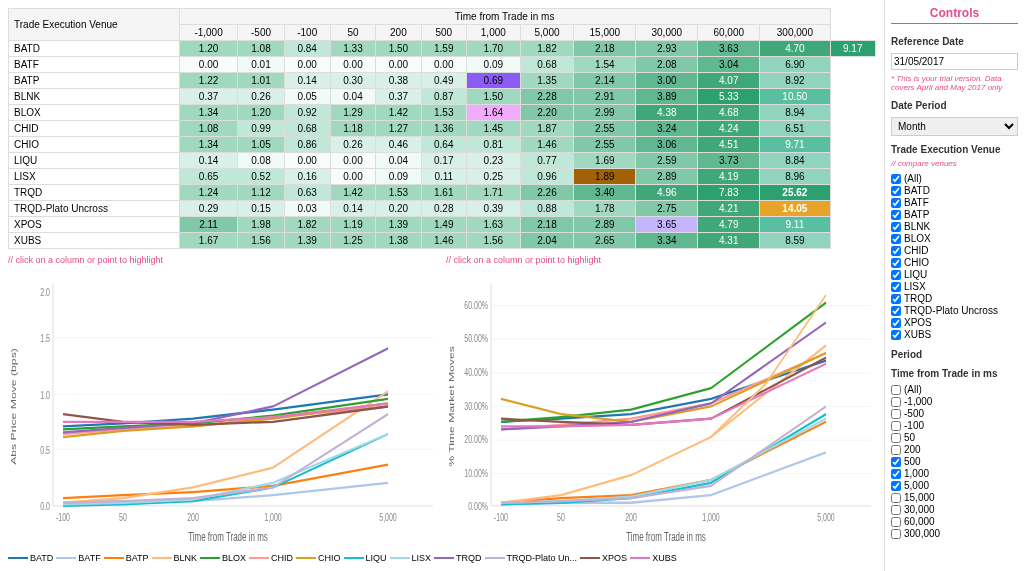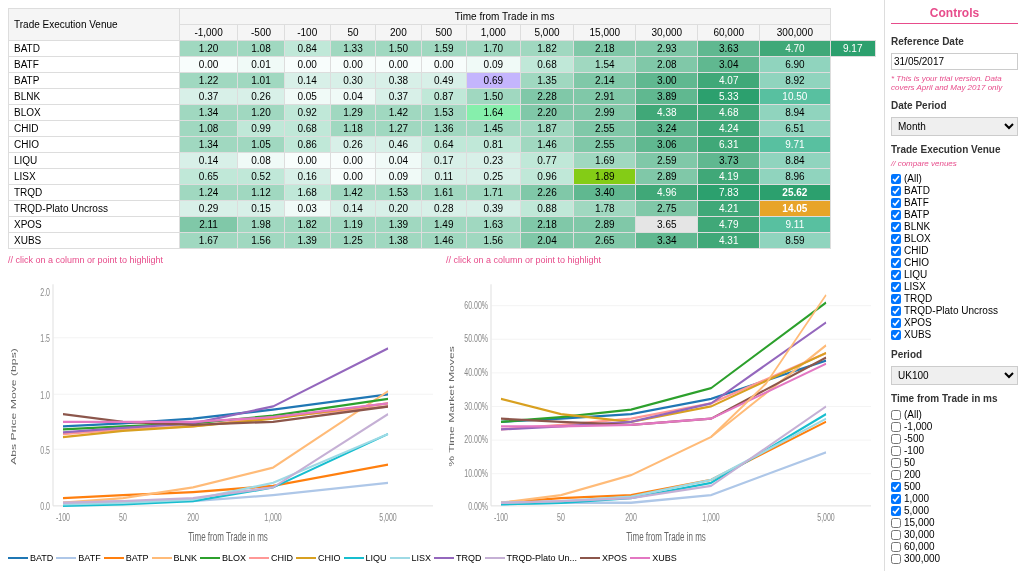--- a/index.html
+++ b/index.html
@@ -102,21 +102,21 @@
             <td style="background:#90d4be">6.90</td>
           </tr>
           <tr>
             <td class="venue-name" style="padding:2px 5px;border:1px solid #ddd;white-space:nowrap">BATP</td>
             <td style="background:#a0d8c0">1.22</td>
             <td style="background:#a0d8c0">1.01</td>
             <td style="background:#d8f0e8">0.14</td>
             <td style="background:#d8f0e8">0.30</td>
             <td style="background:#d8f0e8">0.38</td>
             <td style="background:#d8f0e8">0.49</td>
-            <td style="background:#c4b5fd">0.69</td>
+            <td style="background:#8b5cf6">0.69</td>
             <td style="background:#a0d8c0">1.35</td>
             <td style="background:#80c8a8">2.14</td>
             <td style="background:#60b890">3.00</td>
             <td style="background:#40a878;color:#fff">4.07</td>
             <td style="background:#90d4be">8.92</td>
           </tr>
           <tr>
             <td class="venue-name" style="padding:2px 5px;border:1px solid #ddd;white-space:nowrap">BLNK</td>
             <td style="background:#d8f0e8">0.37</td>
             <td style="background:#d8f0e8">0.26</td>
@@ -132,21 +132,21 @@
             <td style="background:#58c0a0;color:#fff">10.50</td>
           </tr>
           <tr>
             <td class="venue-name" style="padding:2px 5px;border:1px solid #ddd;white-space:nowrap">BLOX</td>
             <td style="background:#a0d8c0">1.34</td>
             <td style="background:#a0d8c0">1.20</td>
             <td style="background:#c0e8d8">0.92</td>
             <td style="background:#a0d8c0">1.29</td>
             <td style="background:#a0d8c0">1.42</td>
             <td style="background:#a0d8c0">1.53</td>
-            <td style="background:#86efac">1.64</td>
+            <td style="background:#f0abfc">1.64</td>
             <td style="background:#80c8a8">2.20</td>
             <td style="background:#80c8a8">2.99</td>
             <td style="background:#40a878;color:#fff">4.38</td>
             <td style="background:#40a878;color:#fff">4.68</td>
             <td style="background:#90d4be">8.94</td>
           </tr>
           <tr>
             <td class="venue-name" style="padding:2px 5px;border:1px solid #ddd;white-space:nowrap">CHID</td>
             <td style="background:#a0d8c0">1.08</td>
             <td style="background:#c0e8d8">0.99</td>
@@ -166,21 +166,21 @@
             <td style="background:#a0d8c0">1.34</td>
             <td style="background:#a0d8c0">1.05</td>
             <td style="background:#c0e8d8">0.86</td>
             <td style="background:#d8f0e8">0.26</td>
             <td style="background:#d8f0e8">0.46</td>
             <td style="background:#c0e8d8">0.64</td>
             <td style="background:#c0e8d8">0.81</td>
             <td style="background:#a0d8c0">1.46</td>
             <td style="background:#80c8a8">2.55</td>
             <td style="background:#60b890">3.06</td>
-            <td style="background:#40a878;color:#fff">6.31</td>
+            <td style="background:#40a878;color:#fff">4.51</td>
             <td style="background:#58c0a0;color:#fff">9.71</td>
           </tr>
           <tr>
             <td class="venue-name" style="padding:2px 5px;border:1px solid #ddd;white-space:nowrap">LIQU</td>
             <td style="background:#d8f0e8">0.14</td>
             <td style="background:#f0faf7">0.08</td>
             <td style="background:#f8fdfc">0.00</td>
             <td style="background:#f8fdfc">0.00</td>
             <td style="background:#f0faf7">0.04</td>
             <td style="background:#d8f0e8">0.17</td>
@@ -194,30 +194,30 @@
           <tr>
             <td class="venue-name" style="padding:2px 5px;border:1px solid #ddd;white-space:nowrap">LISX</td>
             <td style="background:#c0e8d8">0.65</td>
             <td style="background:#c0e8d8">0.52</td>
             <td style="background:#d8f0e8">0.16</td>
             <td style="background:#f8fdfc">0.00</td>
             <td style="background:#f0faf7">0.09</td>
             <td style="background:#d8f0e8">0.11</td>
             <td style="background:#d8f0e8">0.25</td>
             <td style="background:#c0e8d8">0.96</td>
-            <td style="background:#84cc16">1.89</td>
+            <td style="background:#a16207">1.89</td>
             <td style="background:#80c8a8">2.89</td>
             <td style="background:#40a878;color:#fff">4.19</td>
             <td style="background:#90d4be">8.96</td>
           </tr>
           <tr>
             <td class="venue-name" style="padding:2px 5px;border:1px solid #ddd;white-space:nowrap">TRQD</td>
             <td style="background:#a0d8c0">1.24</td>
             <td style="background:#a0d8c0">1.12</td>
-            <td style="background:#c0e8d8">1.68</td>
+            <td style="background:#c0e8d8">0.63</td>
             <td style="background:#a0d8c0">1.42</td>
             <td style="background:#a0d8c0">1.53</td>
             <td style="background:#a0d8c0">1.61</td>
             <td style="background:#a0d8c0">1.71</td>
             <td style="background:#80c8a8">2.26</td>
             <td style="background:#60b890">3.40</td>
             <td style="background:#40a878;color:#fff">4.96</td>
             <td style="background:#2ca06e;color:#fff">7.83</td>
             <td style="background:#2ca06e;color:#fff;font-weight:bold">25.62</td>
           </tr>
@@ -240,21 +240,21 @@
             <td class="venue-name" style="padding:2px 5px;border:1px solid #ddd;white-space:nowrap">XPOS</td>
             <td style="background:#80c8a8">2.11</td>
             <td style="background:#a0d8c0">1.98</td>
             <td style="background:#a0d8c0">1.82</td>
             <td style="background:#a0d8c0">1.19</td>
             <td style="background:#a0d8c0">1.39</td>
             <td style="background:#a0d8c0">1.49</td>
             <td style="background:#a0d8c0">1.63</td>
             <td style="background:#80c8a8">2.18</td>
             <td style="background:#80c8a8">2.89</td>
-            <td style="background:#e5e5e5">3.65</td>
+            <td style="background:#c4b5fd">3.65</td>
             <td style="background:#40a878;color:#fff">4.79</td>
             <td style="background:#58c0a0;color:#fff">9.11</td>
           </tr>
           <tr>
             <td class="venue-name" style="padding:2px 5px;border:1px solid #ddd;white-space:nowrap">XUBS</td>
             <td style="background:#a0d8c0">1.67</td>
             <td style="background:#a0d8c0">1.56</td>
             <td style="background:#a0d8c0">1.39</td>
             <td style="background:#a0d8c0">1.25</td>
             <td style="background:#a0d8c0">1.38</td>
@@ -520,25 +520,20 @@
         <input type="checkbox" checked="" style="">
         <span style="font-size:10px">XPOS</span>
       </div>
       <div class="checkbox-item">
         <input type="checkbox" checked="" style="">
         <span style="font-size:10px">XUBS</span>
       </div>
     </div>
 
   <div class="control-label">Period</div>
-  <select class="control-select">
-    <option>UK100</option>
-    <option>DAX</option>
-    <option>CAC40</option>
-  </select>
 
   <div class="control-label">Time from Trade in ms</div>
   <div id="time-checkboxes">
       <div class="checkbox-item">
         <input type="checkbox" style="">
         <span style="font-size:10px">(All)</span>
       </div>
       <div class="checkbox-item">
         <input type="checkbox" style="">
         <span style="font-size:10px">-1,000</span>

